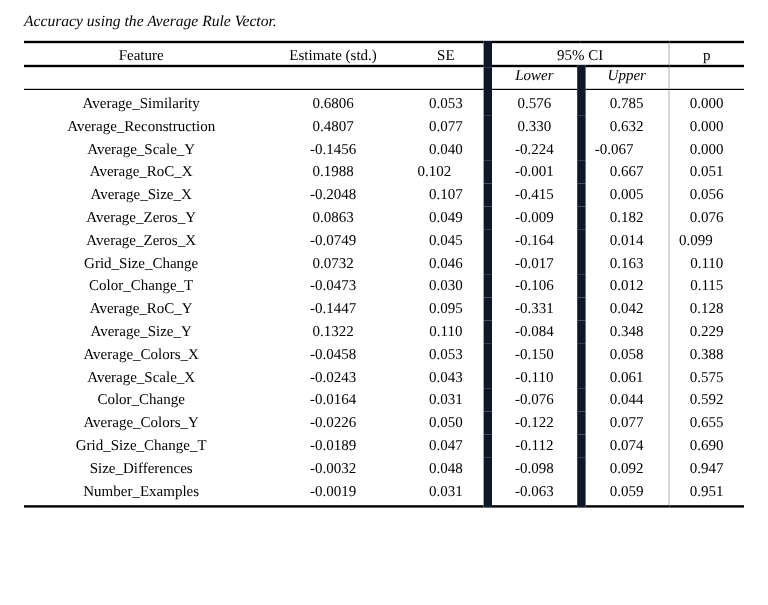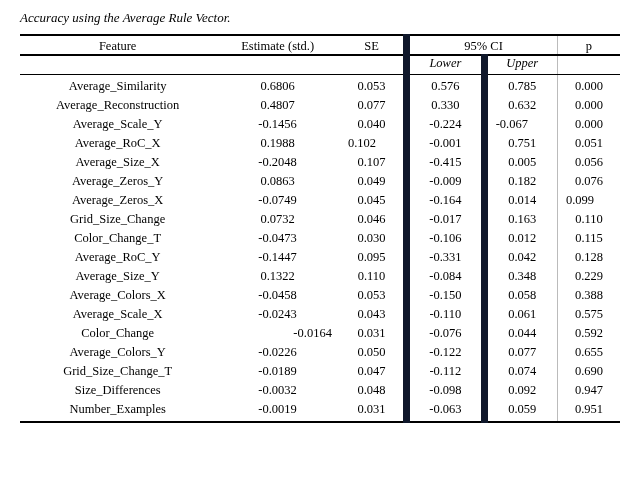--- a/index.html
+++ b/index.html
@@ -116,21 +116,21 @@
         <td style="text-align: center;">0.040</td>
         <td class="ci-span" style="text-align: center;">-0.224</td>
         <td class="ci-span" style="text-align: left;">-0.067</td>
         <td style="text-align: center;">0.000</td>
       </tr>
       <tr>
         <td style="text-align: center;">Average_RoC_X</td>
         <td style="text-align: center;">0.1988</td>
         <td style="text-align: left;">0.102</td>
         <td class="ci-span" style="text-align: center;">-0.001</td>
-        <td class="ci-span" style="text-align: center;">0.751</td>
+        <td class="ci-span" style="text-align: center;">0.667</td>
         <td style="text-align: center;">0.051</td>
       </tr>
       <tr>
         <td style="text-align: center;">Average_Size_X</td>
         <td style="text-align: center;">-0.2048</td>
         <td style="text-align: center;">0.107</td>
         <td class="ci-span" style="text-align: center;">-0.415</td>
         <td class="ci-span" style="text-align: center;">0.005</td>
         <td style="text-align: center;">0.056</td>
       </tr>
@@ -193,21 +193,21 @@
       <tr>
         <td style="text-align: center;">Average_Scale_X</td>
         <td style="text-align: center;">-0.0243</td>
         <td style="text-align: center;">0.043</td>
         <td class="ci-span" style="text-align: center;">-0.110</td>
         <td class="ci-span" style="text-align: center;">0.061</td>
         <td style="text-align: center;">0.575</td>
       </tr>
       <tr>
         <td style="text-align: center;">Color_Change</td>
-        <td style="text-align: right; font-family: Liberation Serif, serif;">-0.0164</td>
+        <td style="text-align: center; font-family: Liberation Serif, serif;">-0.0164</td>
         <td style="text-align: center;">0.031</td>
         <td class="ci-span" style="text-align: center;">-0.076</td>
         <td class="ci-span" style="text-align: center;">0.044</td>
         <td style="text-align: center;">0.592</td>
       </tr>
       <tr>
         <td style="text-align: center;">Average_Colors_Y</td>
         <td style="text-align: center;">-0.0226</td>
         <td style="text-align: center;">0.050</td>
         <td class="ci-span" style="text-align: center;">-0.122</td>

